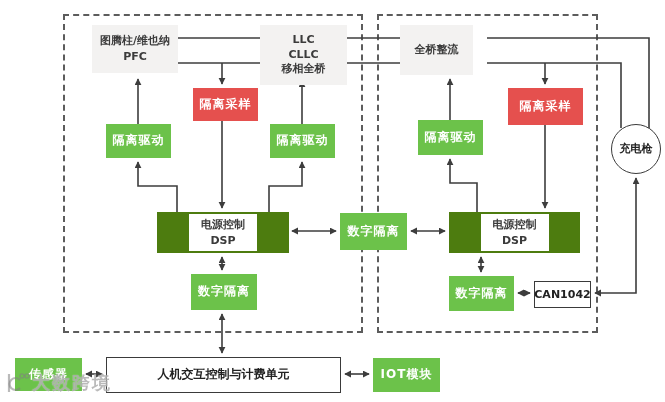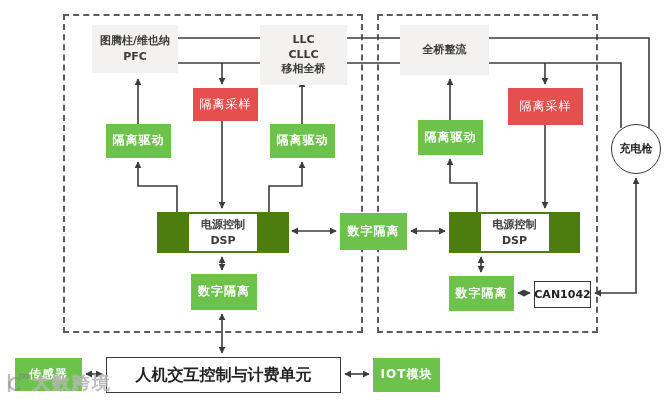--- a/index.html
+++ b/index.html
@@ -9,24 +9,24 @@
   }
   .dashed{position:absolute;border:2px dashed #5c5c5c;box-sizing:border-box;background:transparent;}
   svg.wires{position:absolute;left:0;top:0;z-index:2;pointer-events:none;}
   .node{
     position:absolute;display:flex;align-items:center;justify-content:center;
     text-align:center;box-sizing:border-box;z-index:3;line-height:1.45;
     white-space:pre-line;
   }
   .gray{background:#f3f2f1;color:#3b3b3b;font-weight:600;font-size:11px;}
   .green{background:#6cc24a;color:#ffffff;font-weight:700;font-size:12px;letter-spacing:1px;}
-  .red{background:#e5504e;color:#ffffff;font-weight:400;font-size:12px;letter-spacing:1px;}
+  .red{background:#e5504e;color:#ffffff;font-weight:700;font-size:12px;letter-spacing:1px;}
   .dsp{background:#4d7c0f;color:#3b3b3b;font-weight:600;font-size:11px;}
   .dsp-inner{background:#ffffff;padding:3px 12px;line-height:1.4;}
-  .outline{background:#ffffff;border:1.5px solid #3a3a3a;color:#222222;font-weight:600;font-size:16px;}
+  .outline{background:#ffffff;border:1.5px solid #3a3a3a;color:#222222;font-weight:600;font-size:12px;}
   .circle{border-radius:50%;border:1.5px solid #3a3a3a;background:#ffffff;color:#222222;font-weight:700;font-size:11px;}
   .can{font-size:11px;font-weight:600;letter-spacing:0;}
   .watermark{
     position:absolute;left:6px;top:371px;z-index:4;display:flex;align-items:center;gap:2px;
     color:rgba(130,130,130,0.55);font-weight:700;font-size:18px;letter-spacing:2px;
     text-shadow:0 0 1px rgba(255,255,255,0.8);
   }
 </style>
 </head>
 <body>
@@ -84,21 +84,21 @@
   <div class="node green" style="left:106px;top:124px;width:65px;height:34px;">隔离驱动</div>
   <div class="node green" style="left:270px;top:124px;width:65px;height:34px;">隔离驱动</div>
   <div class="node dsp" style="left:157px;top:212px;width:132px;height:41px;">
     <span class="dsp-inner">电源控制
 DSP</span>
   </div>
   <div class="node green" style="left:191px;top:274px;width:66px;height:36px;">数字隔离</div>
 
   <div class="node green" style="left:340px;top:213px;width:67px;height:37px;">数字隔离</div>
 
-  <div class="node gray" style="left:400px;top:25px;width:89px;height:50px;">全桥整流</div>
+  <div class="node gray" style="left:400px;top:25px;width:73px;height:50px;">全桥整流</div>
   <div class="node red" style="left:508px;top:88px;width:75px;height:37px;">隔离采样</div>
   <div class="node green" style="left:418px;top:120px;width:65px;height:35px;">隔离驱动</div>
   <div class="node dsp" style="left:449px;top:212px;width:131px;height:41px;">
     <span class="dsp-inner">电源控制
 DSP</span>
   </div>
   <div class="node green" style="left:449px;top:276px;width:65px;height:35px;">数字隔离</div>
   <div class="node outline can" style="left:534px;top:281px;width:57px;height:27px;">CAN1042</div>
 
   <div class="node circle" style="left:611px;top:124px;width:50px;height:50px;">充电枪</div>

